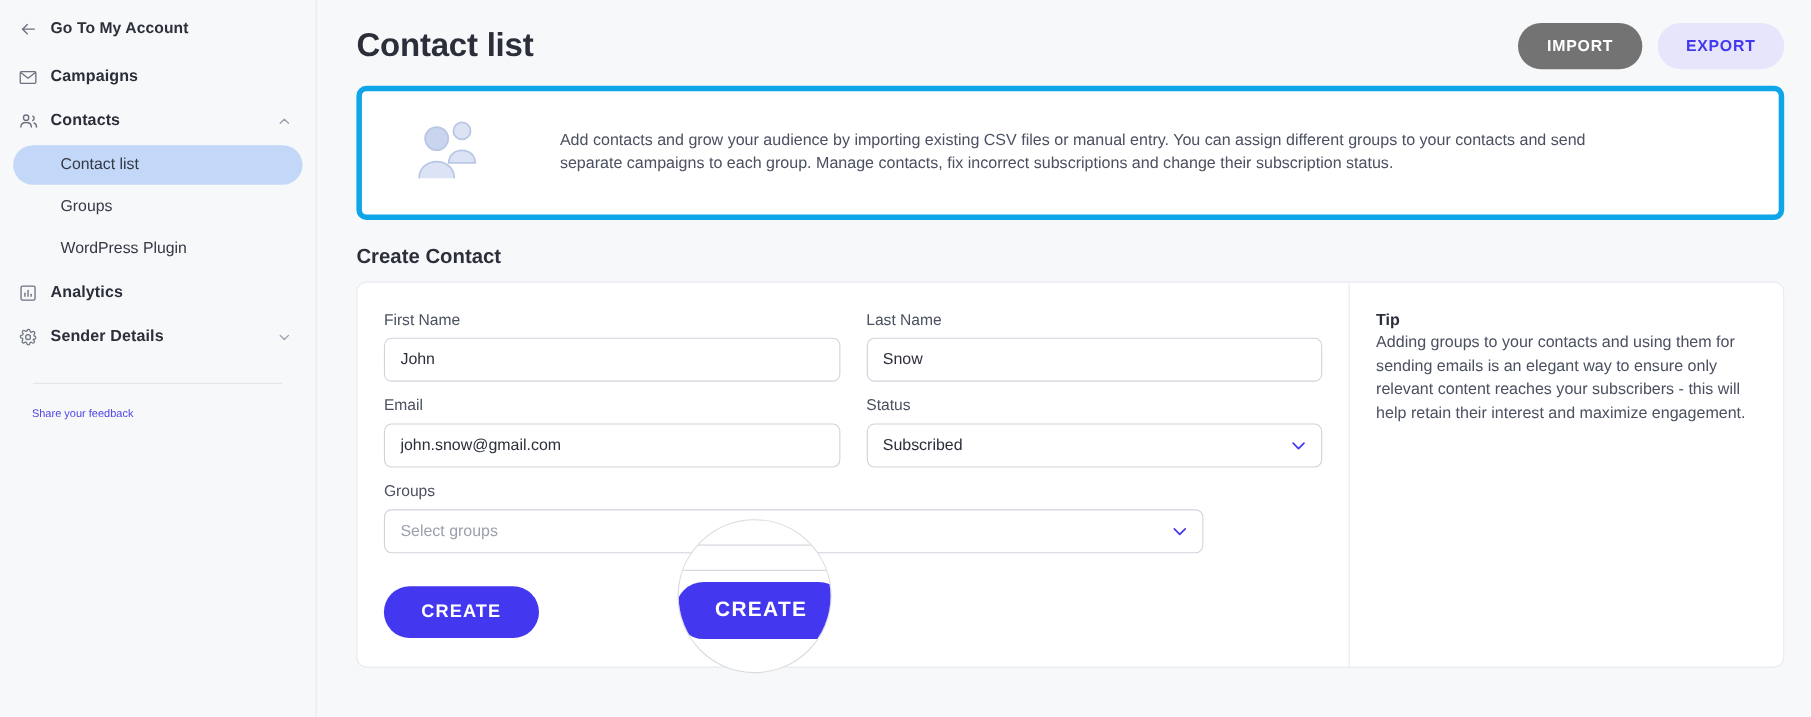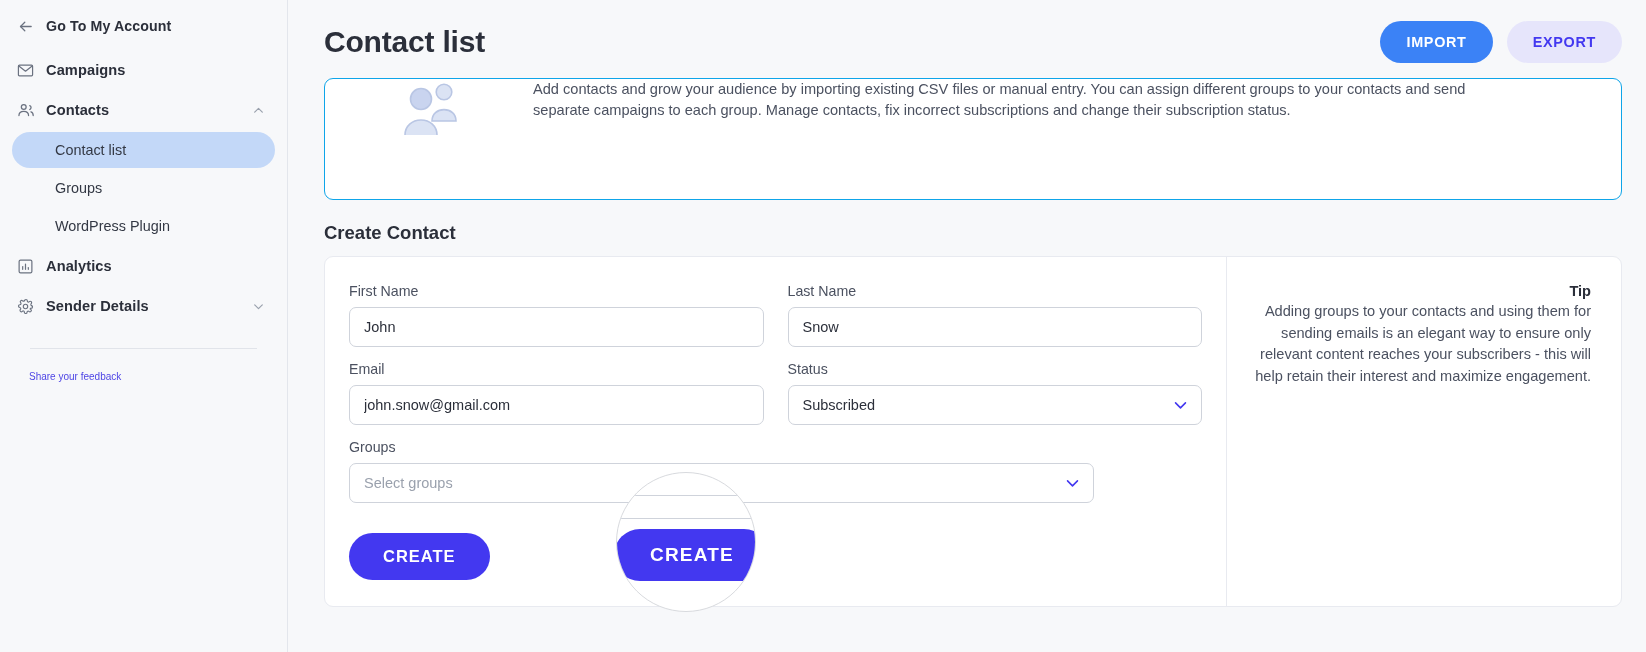--- a/index.html
+++ b/index.html
@@ -109,31 +109,32 @@
     border: none;
     border-radius: 22px;
     font-family: "Liberation Sans", sans-serif;
     font-size: 14.4px;
     font-weight: 700;
     letter-spacing: 0.7px;
     padding: 0 26px;
     height: 42px;
     cursor: pointer;
   }
-  .btn-primary { background: #3b82f6; color: #ffffff; }
+  .btn-primary { background: #737373; color: #ffffff; }
   .btn-soft { background: #e6e5fb; color: #4338f0; }
 
   
   .banner {
     background: #ffffff;
-    border: 1px solid #0ea5e9;
+    border: 5px solid #0ea5e9;
     border-radius: 9px;
     height: 122px;
     display: flex;
-    padding: 0 40px 0 74px;
+    align-items: center;
+    padding: 0 40px 0 46px;
     gap: 70px;
   }
   .banner-text {
     font-size: 14.6px;
     line-height: 21px;
     color: #4b5160;
     max-width: 985px;
   }
 
   .section-title {
@@ -205,21 +206,20 @@
     font-size: 16.5px;
     font-weight: 700;
     letter-spacing: 1px;
     cursor: pointer;
   }
 
   .tip-col {
     width: 394px;
     min-width: 394px;
     padding: 26px 30px 26px 24px;
-    text-align: right;
   }
   .tip-title {
     font-size: 14.6px;
     font-weight: 700;
     color: #2b2f3a;
     margin-bottom: 2px;
   }
   .tip-body {
     font-size: 14.6px;
     line-height: 21.5px;

